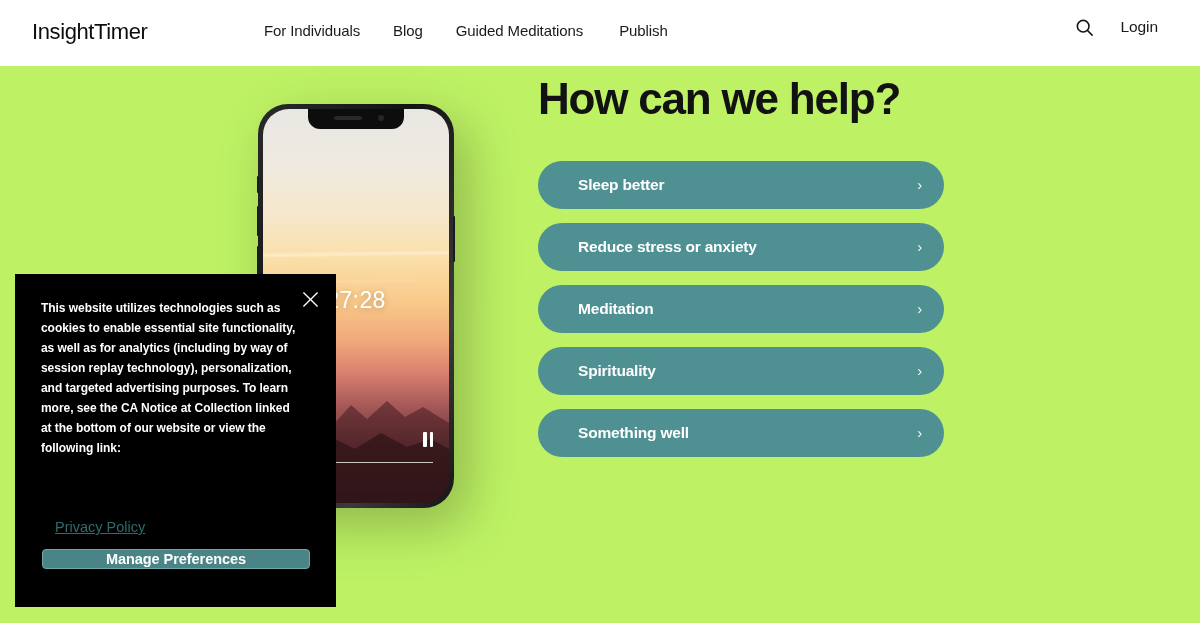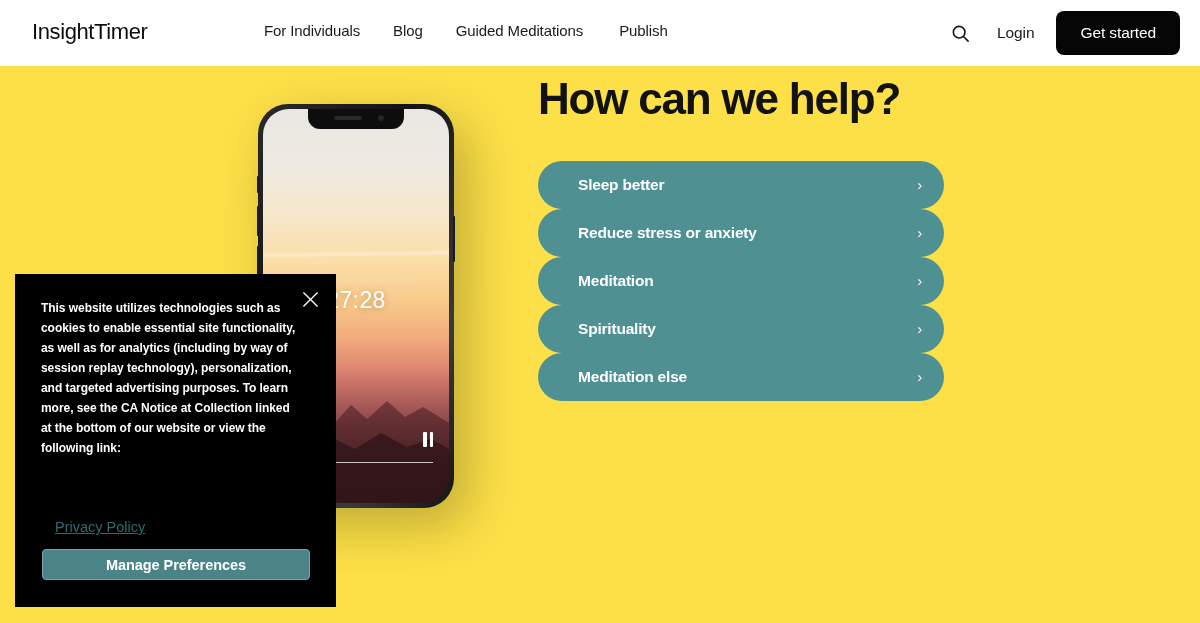--- a/index.html
+++ b/index.html
@@ -8,21 +8,21 @@
     height: 623px;
     overflow: hidden;
     background: #ffffff;
     font-family: "Liberation Sans", sans-serif;
     -webkit-font-smoothing: antialiased;
   }
   .page {
     position: relative;
     width: 1200px;
     height: 623px;
-    background: #fde047;
+    background: #bef264;
   }
 
   
   .site-header {
     position: absolute;
     top: 0; left: 0;
     width: 1200px;
     height: 66px;
     display: flex;
     align-items: center;
@@ -251,20 +251,21 @@
     font-size: 44px;
     font-weight: 700;
     color: #121212;
     letter-spacing: -1.2px;
     line-height: 1.15;
     margin-bottom: 36px;
   }
   .options-list {
     display: flex;
     flex-direction: column;
+    gap: 14px;
   }
   .option-btn {
     position: relative;
     display: flex;
     align-items: center;
     justify-content: space-between;
     height: 48px;
     background: #4f9093;
     border: none;
     border-radius: 24px;
@@ -326,21 +327,21 @@
     color: #2f6b6d;
     font-size: 14.5px;
     text-decoration: underline;
     cursor: pointer;
   }
   .manage-prefs-btn {
     position: absolute;
     left: 27px;
     top: 275px;
     width: 268px;
-    height: 31px;
+    height: 20px;
     background: #4b8487;
     color: #ffffff;
     border: 1px solid #6ea7a8;
     border-radius: 4px;
     font-size: 14.5px;
     font-weight: 700;
     cursor: pointer;
     font-family: "Liberation Sans", sans-serif;
     letter-spacing: -0.05px;
   }
@@ -364,21 +365,20 @@
     </nav>
 
     <div class="header-right">
       <button class="search-btn">
         <svg width="19" height="19" viewBox="0 0 20 20" fill="none">
           <circle cx="8.6" cy="8.6" r="6.1" stroke="#161616" stroke-width="1.7"></circle>
           <line x1="13.2" y1="13.2" x2="18" y2="18" stroke="#161616" stroke-width="1.7" stroke-linecap="round"></line>
         </svg>
       </button>
       <span class="login-link">Login</span>
-      <button class="get-started-btn">Get started</button>
     </div>
   </header>
 
   <div class="phone-wrap">
     <div class="phone-frame">
       <div class="side-btn btn-mute"></div>
       <div class="side-btn btn-volup"></div>
       <div class="side-btn btn-voldn"></div>
       <div class="side-btn btn-power"></div>
 
@@ -424,21 +424,21 @@
       </button>
       <button class="option-btn">
         <span>Meditation</span>
         <span class="option-chevron">›</span>
       </button>
       <button class="option-btn">
         <span>Spirituality</span>
         <span class="option-chevron">›</span>
       </button>
       <button class="option-btn">
-        <span>Meditation else</span>
+        <span>Something well</span>
         <span class="option-chevron">›</span>
       </button>
     </div>
   </section>
 
   <div class="cookie-banner">
     <button class="cookie-close">
       <svg width="17" height="17" viewBox="0 0 18 18">
         <line x1="1.5" y1="1.5" x2="16.5" y2="16.5" stroke="#ffffff" stroke-width="1.4"></line>
         <line x1="16.5" y1="1.5" x2="1.5" y2="16.5" stroke="#ffffff" stroke-width="1.4"></line>

